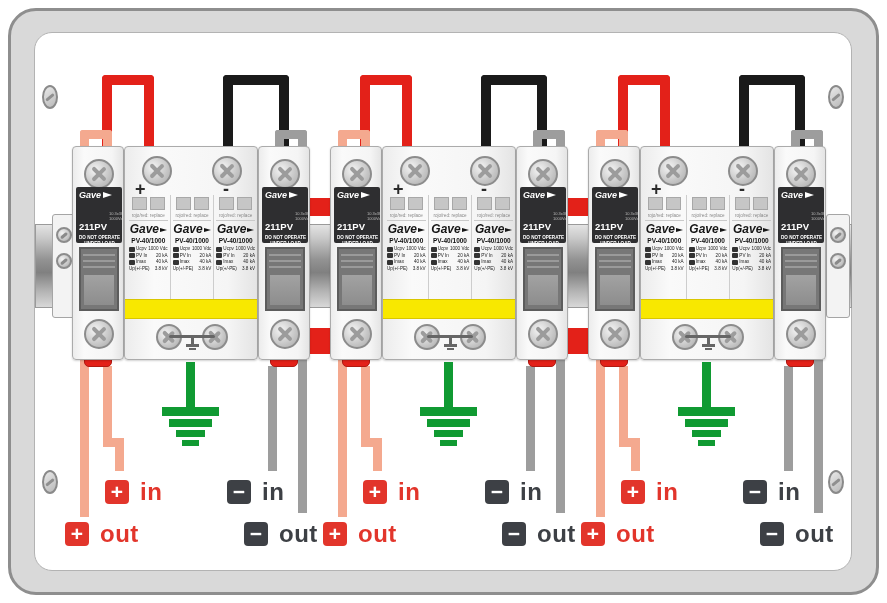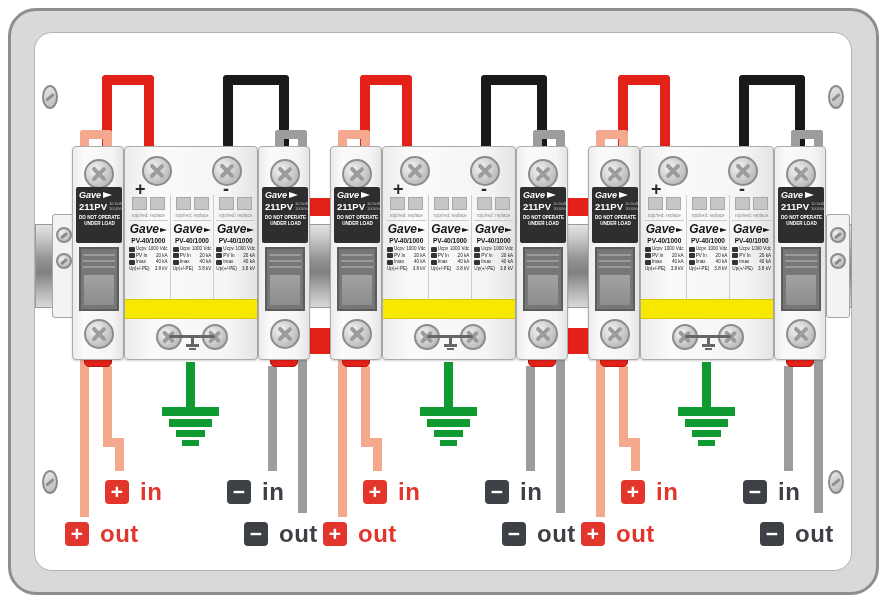--- a/index.html
+++ b/index.html
@@ -59,21 +59,21 @@
   
   .module { position:absolute; top:146px; height:214px; background:linear-gradient(90deg,#ececec,#fafafa 22%,#f5f5f5 78%,#e4e4e4); border:1px solid #ababab; border-radius:4px; box-shadow:0 1px 2px rgba(0,0,0,.18); z-index:2; }
   .fh-left{left:0; width:52px} .fh-right{left:186px; width:52px} .spd{left:52px; width:134px}
 
   .fuse-screw-top{left:11px; top:12px; width:30px; height:30px}
   .fuse-screw-bot{left:11px; top:172px; width:30px; height:30px}
   .fuse-label { position:absolute; left:3px; top:40px; width:46px; height:56px; background:#2e2e30; border-radius:2px; color:#fff; padding:3px 2px 2px 3px; overflow:hidden; }
   .fl-row1 { display:flex; align-items:center; gap:2px; font-style:italic; font-weight:bold; font-size:9px; line-height:10px; }
   .swoosh { width:0; height:0; border-top:3px solid transparent; border-bottom:3px solid transparent; border-left:9px solid currentColor; display:inline-block; }
   .fl-row2 { display:flex; align-items:center; gap:2px; margin-top:1px; }
-  .fl-model { font-weight:bold; font-size:9.5px; }
+  .fl-model { font-weight:bold; font-size:9.5px;margin-top:20px; }
   .fl-sizes { display:flex; flex-direction:column; font-size:4px; line-height:4.5px; color:#b9b9b9; }
   .fl-warn { margin-top:3px; text-align:center; font-size:4.6px; line-height:5.6px; font-weight:bold; }
   .fuse-window { position:absolute; left:6px; top:100px; width:40px; height:64px; background:#777; border:2px solid #5c5c5c; }
   .fw-ridge { position:absolute; left:2px; right:2px; height:2px; background:#9a9a9a; }
   .fw-r1{top:5px} .fw-r2{top:11px} .fw-r3{top:17px}
   .fw-inner { position:absolute; left:3px; top:26px; right:3px; bottom:4px; background:linear-gradient(180deg,#a2a2a2,#8d8d8d); }
 
   .spd-screw-l{left:17px; top:9px; width:30px; height:30px} .spd-screw-r{left:87px; top:9px; width:30px; height:30px}
   .spd-mark { position:absolute; top:32px; font-size:18px; font-weight:bold; color:#2a2a2a; }
   .mark-plus{left:10px} .mark-minus{left:98px}

